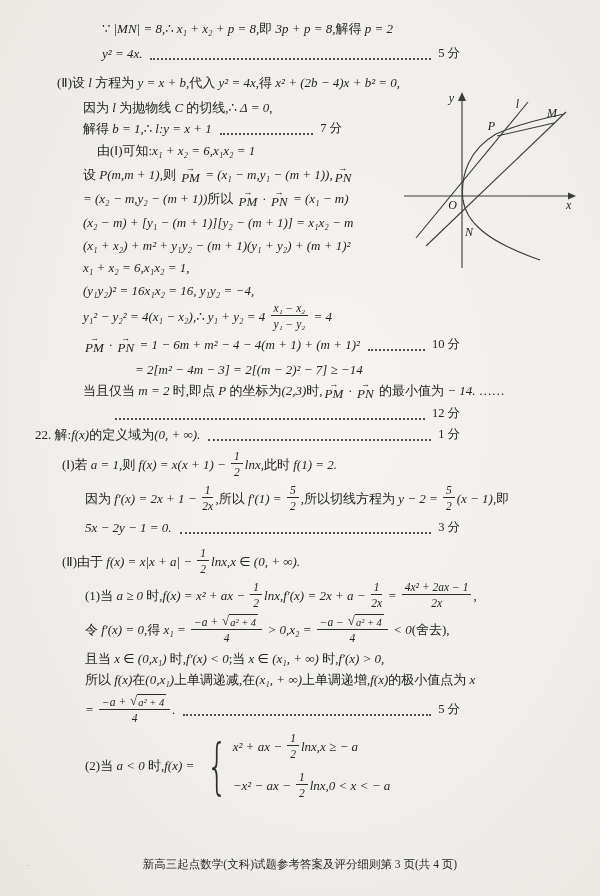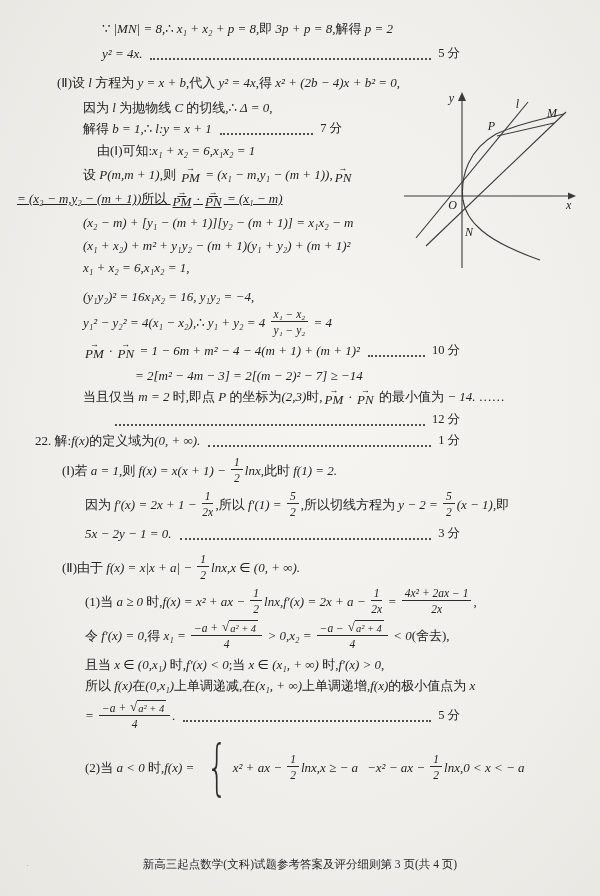--- a/index.html
+++ b/index.html
@@ -15,21 +15,21 @@
   .fd{font-size:11.5px;line-height:14px;padding-top:1px;display:inline-flex;align-items:center;font-style:italic}
   .sq{display:inline-flex;align-items:flex-start;margin:0 1px}
   .sr{font-style:normal;font-size:13px;line-height:14px}
   .sb{border-top:1px solid #2c2c2c;font-size:10.5px;line-height:13px;padding:1px 2px 0 1px;font-style:italic}
   .vc{display:inline-flex;flex-direction:column;align-items:center;margin:0 2px}
   .va{font-size:9px;line-height:6px;font-style:normal}
   .vb{font-style:italic;line-height:14px}
   .cs{display:inline-flex;align-items:center}
   .br{font-family:"DejaVu Sans",sans-serif;font-size:60px;font-weight:100;line-height:60px;
       transform:scaleX(0.55);transform-origin:center;margin-right:-3px;color:#2c2c2c}
-  .crows{display:inline-flex;flex-direction:row;gap:9px}
+  .crows{display:inline-flex;flex-direction:column;gap:9px}
   .crow{display:inline-flex;align-items:center;white-space:pre}
   .leader{flex:1;min-width:14px;height:11px;border-bottom:2px dotted #4f4f4f;margin:0 7px 0 8px}
   .score{font-size:12.5px;white-space:pre}
   .footer{position:absolute;left:0;right:0;top:857px;text-align:center;font-size:11.5px;color:#2a2a2a}
   .stray{position:absolute;left:26px;top:861px;font-size:8px;color:#8a8a8a}
   .fig{position:absolute;left:388px;top:88px}
   .fig line,.fig path{stroke:#3a3a3a;stroke-width:1.1;fill:none}
   .fig .fill{fill:#3a3a3a;stroke:none}
   .fig text{font-family:"Liberation Serif",serif;font-style:italic;font-size:12px;fill:#1f1f1f;stroke:none}
 </style>
@@ -39,25 +39,25 @@
 <div class="page">
 
   <div class="doc">
       <div class="line" style="margin-left: 85px; margin-top: 4px;"><span class="m">∵ |MN| = 8,∴ x₁ + x₂ + p = 8,</span><span class="t">即 </span><span class="m">3p + p = 8,</span><span class="t">解得 </span><span class="m">p = 2</span></div>
       <div class="line" style="margin-left: 85px; margin-top: 4px; margin-right: 140px;"><span class="m">y² = 4x.</span><span class="leader"></span><span class="score">5 分</span></div>
       <div class="line" style="margin-left: 40px; margin-top: 8px;"><span class="t">(Ⅱ)设 </span><span class="m">l</span><span class="t"> 方程为 </span><span class="m">y = x + b</span><span class="t">,代入 </span><span class="m">y² = 4x</span><span class="t">,得 </span><span class="m">x² + (2b − 4)x + b² = 0</span><span class="t">,</span></div>
       <div class="line" style="margin-left: 66px; margin-top: 4px;"><span class="t">因为 </span><span class="m">l</span><span class="t"> 为抛物线 </span><span class="m">C</span><span class="t"> 的切线,∴ </span><span class="m">Δ = 0</span><span class="t">,</span></div>
       <div class="line" style="margin-left: 66px; margin-right: 258px;"><span class="t">解得 </span><span class="m">b = 1,∴ l:y = x + 1</span><span class="leader"></span><span class="score">7 分</span></div>
       <div class="line" style="margin-left: 80px; margin-top: 1px;"><span class="t">由(Ⅰ)可知:</span><span class="m">x₁ + x₂ = 6,x₁x₂ = 1</span></div>
       <div class="line" style="margin-left: 66px; margin-top: 3px;"><span class="t">设 </span><span class="m">P(m,m + 1)</span><span class="t">,则 </span><span class="vc"><span class="va">→</span><span class="vb">PM</span></span><span class="m"> = (x₁ − m,y₁ − (m + 1))</span><span class="t">,</span><span class="vc"><span class="va">→</span><span class="vb">PN</span></span></div>
-      <div class="line" style="margin-top: 3px; text-decoration: underline;"><span class="m">= (x₂ − m,y₂ − (m + 1))</span><span class="t">所以 </span><span class="vc"><span class="va">→</span><span class="vb">PM</span></span><span class="m"> · </span><span class="vc"><span class="va">→</span><span class="vb">PN</span></span><span class="m"> = (x₁ − m)</span></div>
+      <div class="line" style="margin-left: 66px; margin-top: 3px;"><span class="m">= (x₂ − m,y₂ − (m + 1))</span><span class="t">所以 </span><span class="vc"><span class="va">→</span><span class="vb">PM</span></span><span class="m"> · </span><span class="vc"><span class="va">→</span><span class="vb">PN</span></span><span class="m"> = (x₁ − m)</span></div>
       <div class="line" style="margin-left: 66px; margin-top: 3px;"><span class="m">(x₂ − m) + [y₁ − (m + 1)][y₂ − (m + 1)] = x₁x₂ − m</span></div>
       <div class="line" style="margin-left: 66px; margin-top: 2px;"><span class="m">(x₁ + x₂) + m² + y₁y₂ − (m + 1)(y₁ + y₂) + (m + 1)²</span></div>
       <div class="line" style="margin-left: 66px; margin-top: 1px;"><span class="m">x₁ + x₂ = 6,x₁x₂ = 1,</span></div>
-      <div class="line" style="margin-left: 66px; margin-top: 8px;"><span class="m">(y₁y₂)² = 16x₁x₂ = 16, y₁y₂ = −4,</span></div>
+      <div class="line" style="margin-left: 66px; margin-top: 2px;"><span class="m">(y₁y₂)² = 16x₁x₂ = 16, y₁y₂ = −4,</span></div>
       <div class="line" style="margin-left: 66px;"><span class="m">y₁² − y₂² = 4(x₁ − x₂),∴ y₁ + y₂ = 4 </span><span class="fr"><span class="fn"><span class="m">x₁ − x₂</span></span><span class="fd"><span class="m">y₁ − y₂</span></span></span><span class="m"> = 4</span></div>
       <div class="line" style="margin-left: 66px; margin-top: 3px; margin-right: 140px;"><span class="vc"><span class="va">→</span><span class="vb">PM</span></span><span class="m"> · </span><span class="vc"><span class="va">→</span><span class="vb">PN</span></span><span class="m"> = 1 − 6m + m² − 4 − 4(m + 1) + (m + 1)²</span><span class="leader"></span><span class="score">10 分</span></div>
       <div class="line" style="margin-left: 118px; margin-top: 4px;"><span class="m">= 2[m² − 4m − 3] = 2[(m − 2)² − 7] ≥ −14</span></div>
       <div class="line" style="margin-left: 66px;"><span class="t">当且仅当 </span><span class="m">m = 2</span><span class="t"> 时,即点 </span><span class="m">P</span><span class="t"> 的坐标为</span><span class="m">(2,3)</span><span class="t">时,</span><span class="vc"><span class="va">→</span><span class="vb">PM</span></span><span class="m"> · </span><span class="vc"><span class="va">→</span><span class="vb">PN</span></span><span class="t"> 的最小值为</span><span class="m"> − 14.</span><span class="t"> ……</span></div>
       <div class="line" style="margin-left: 90px; margin-top: 2px; margin-right: 140px;"><span class="leader"></span><span class="score">12 分</span></div>
       <div class="line" style="margin-left: 18px; margin-right: 140px;"><span class="t">22. 解:</span><span class="m">f(x)</span><span class="t">的定义域为</span><span class="m">(0, + ∞).</span><span class="leader"></span><span class="score">1 分</span></div>
       <div class="line" style="margin-left: 45px; margin-top: 4px;"><span class="t">(Ⅰ)若 </span><span class="m">a = 1</span><span class="t">,则 </span><span class="m">f(x) = x(x + 1) − </span><span class="fr"><span class="fn"><span class="m">1</span></span><span class="fd"><span class="m">2</span></span></span><span class="m">lnx</span><span class="t">,此时 </span><span class="m">f(1) = 2.</span></div>
       <div class="line" style="margin-left: 68px; margin-top: 4px;"><span class="t">因为 </span><span class="m">f′(x) = 2x + 1 − </span><span class="fr"><span class="fn"><span class="m">1</span></span><span class="fd"><span class="m">2x</span></span></span><span class="t">,所以 </span><span class="m">f′(1) = </span><span class="fr"><span class="fn"><span class="m">5</span></span><span class="fd"><span class="m">2</span></span></span><span class="t">,所以切线方程为 </span><span class="m">y − 2 = </span><span class="fr"><span class="fn"><span class="m">5</span></span><span class="fd"><span class="m">2</span></span></span><span class="m">(x − 1)</span><span class="t">,即</span></div>
       <div class="line" style="margin-left: 68px; margin-top: 4px; margin-right: 140px;"><span class="m">5x − 2y − 1 = 0.</span><span class="leader"></span><span class="score">3 分</span></div>
       <div class="line" style="margin-left: 45px; margin-top: 8px; text-align: center;"><span class="t">(Ⅱ)由于 </span><span class="m">f(x) = x|x + a| − </span><span class="fr"><span class="fn"><span class="m">1</span></span><span class="fd"><span class="m">2</span></span></span><span class="m">lnx,x ∈ (0, + ∞).</span></div>

